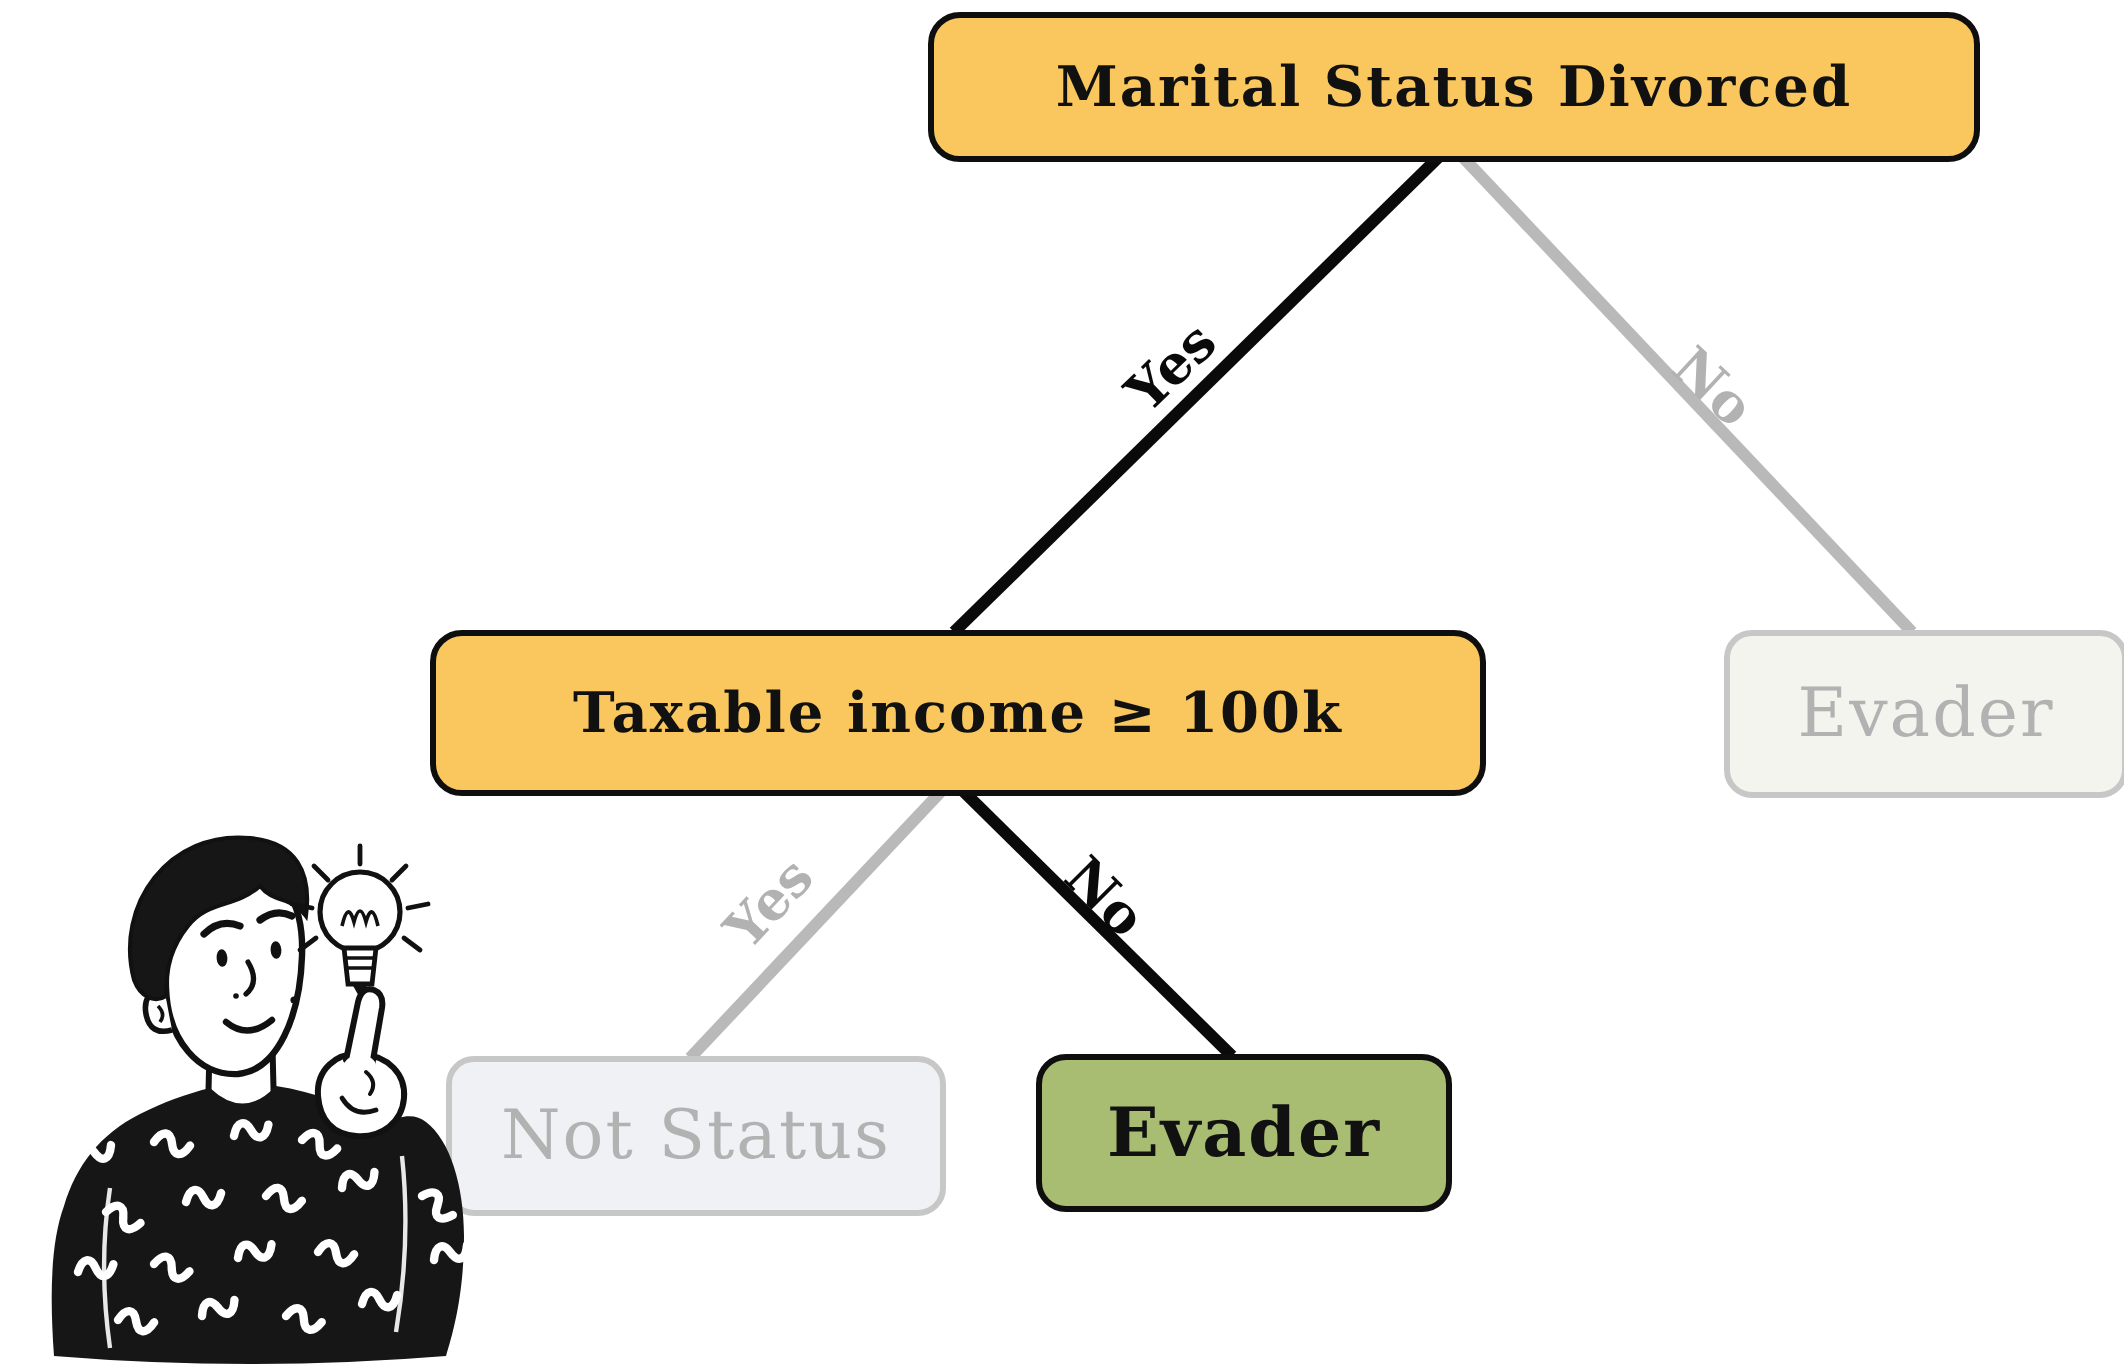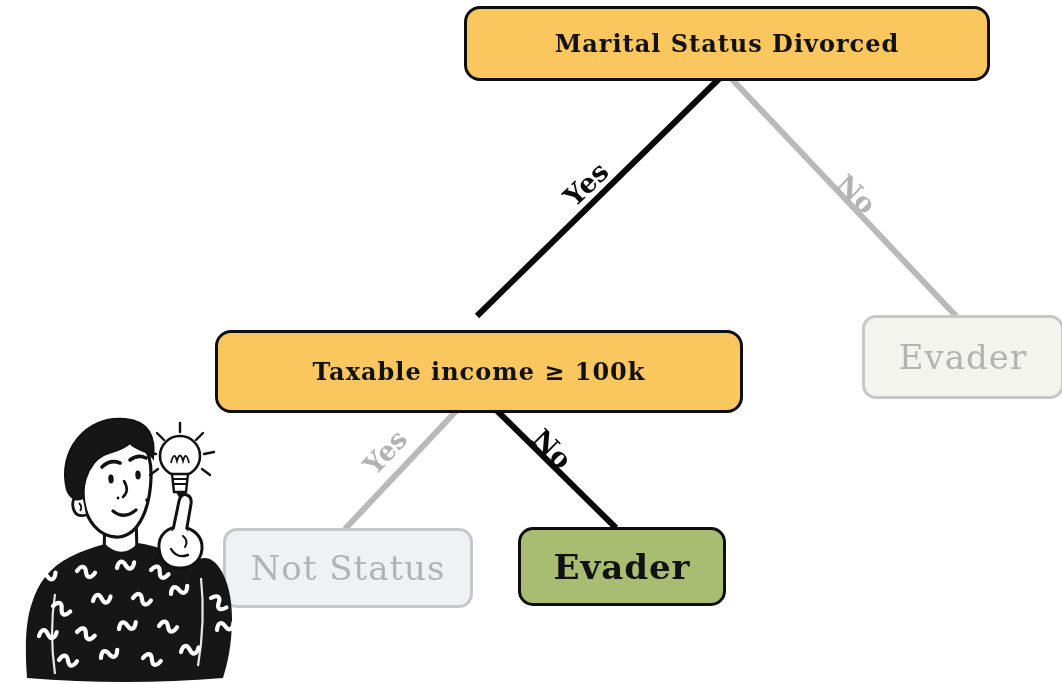--- a/index.html
+++ b/index.html
@@ -17,36 +17,36 @@
 
   .node {
     position:absolute;
     display:flex; align-items:center; justify-content:center;
     text-align:center; letter-spacing:1px; white-space:nowrap;
   }
   .node.decision {
     background: var(--decision-fill, #f9c75e);
     border: 3.5px solid var(--decision-border, #0e0e0e);
     border-radius: 16px;
-    color:#111; font-weight:700; font-size:24px;
+    color:#111; font-weight:700; font-size:28px;
   }
   .node.leaf-highlight {
     background: var(--highlight-fill, #a8bc72);
     border: 3.5px solid var(--decision-border, #0e0e0e);
     border-radius: 15px;
     color:#111; font-weight:700; font-size:34px;
   }
   .node.leaf-faded {
     border: 3px solid var(--faded-border, #c7c7c7);
     border-radius: 14px;
     color: var(--faded-text, #b2b2b2);
     font-weight:400; font-size:34px;
   }
   #node-root        { left:464px; top:6px;   width:520px; height:69px; }
-  #node-income      { left:215px; top:330px; width:522px; height:77px; }
+  #node-income      { left:215px; top:315px; width:522px; height:77px; }
   #node-evader-no   { left:862px; top:315px; width:196px; height:78px; background: var(--faded-fill-green, #f3f4ed); }
   #node-not-evader  { left:223px; top:528px; width:244px; height:74px; background: var(--faded-fill-gray, #f0f1f5); }
   #node-evader-yes  { left:518px; top:527px; width:202px; height:73px; }
 
   .edge-label {
     position:absolute;
     font-size:27px; font-weight:700; white-space:nowrap;
   }
   .lbl-active   { color: var(--active-edge, #0a0a0a); }
   .lbl-inactive { color: var(--faded-text, #b2b2b2); }

